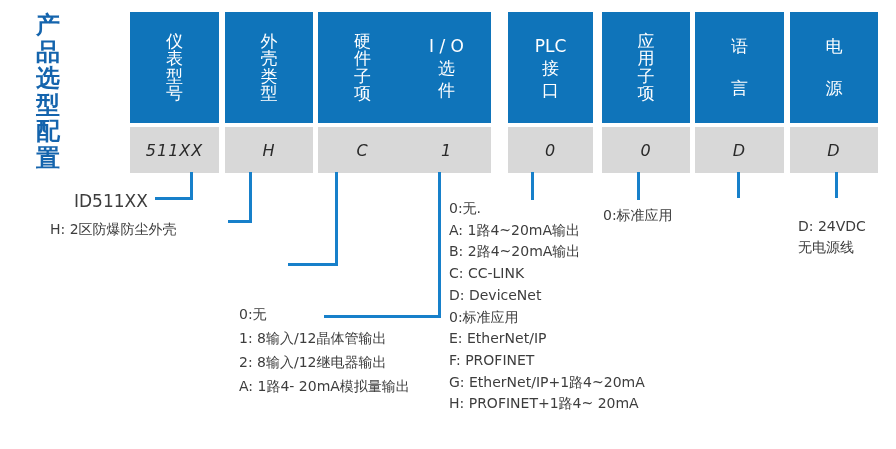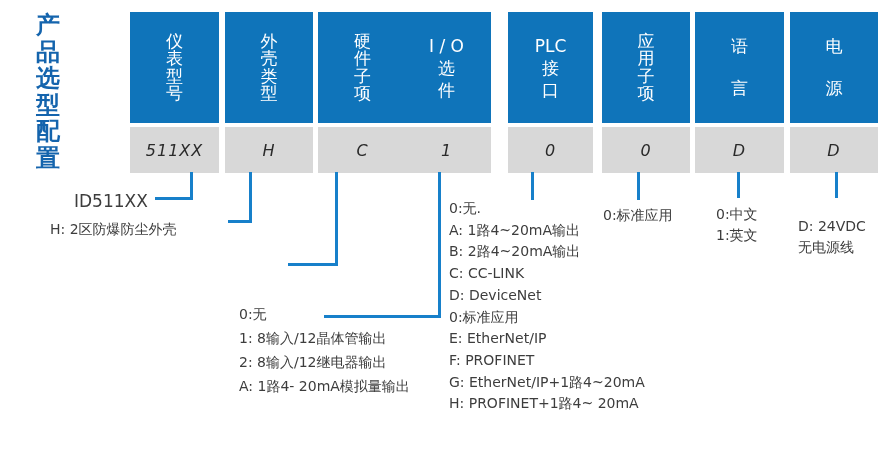--- a/index.html
+++ b/index.html
@@ -145,18 +145,16 @@
 A: 1路4~20mA输出
 B: 2路4~20mA输出
 C: CC-LINK
 D: DeviceNet
 0:标准应用
 E: EtherNet/IP
 F: PROFINET
 G: EtherNet/IP+1路4~20mA
 H: PROFINET+1路4~ 20mA</div>
   <div class="ann ann-application">0:标准应用</div>
-  <div class="ann ann-language">0:中文
-1:英文</div>
   <div class="ann ann-power">D: 24VDC
 无电源线</div>
 
 </div>
 
 </body></html>

